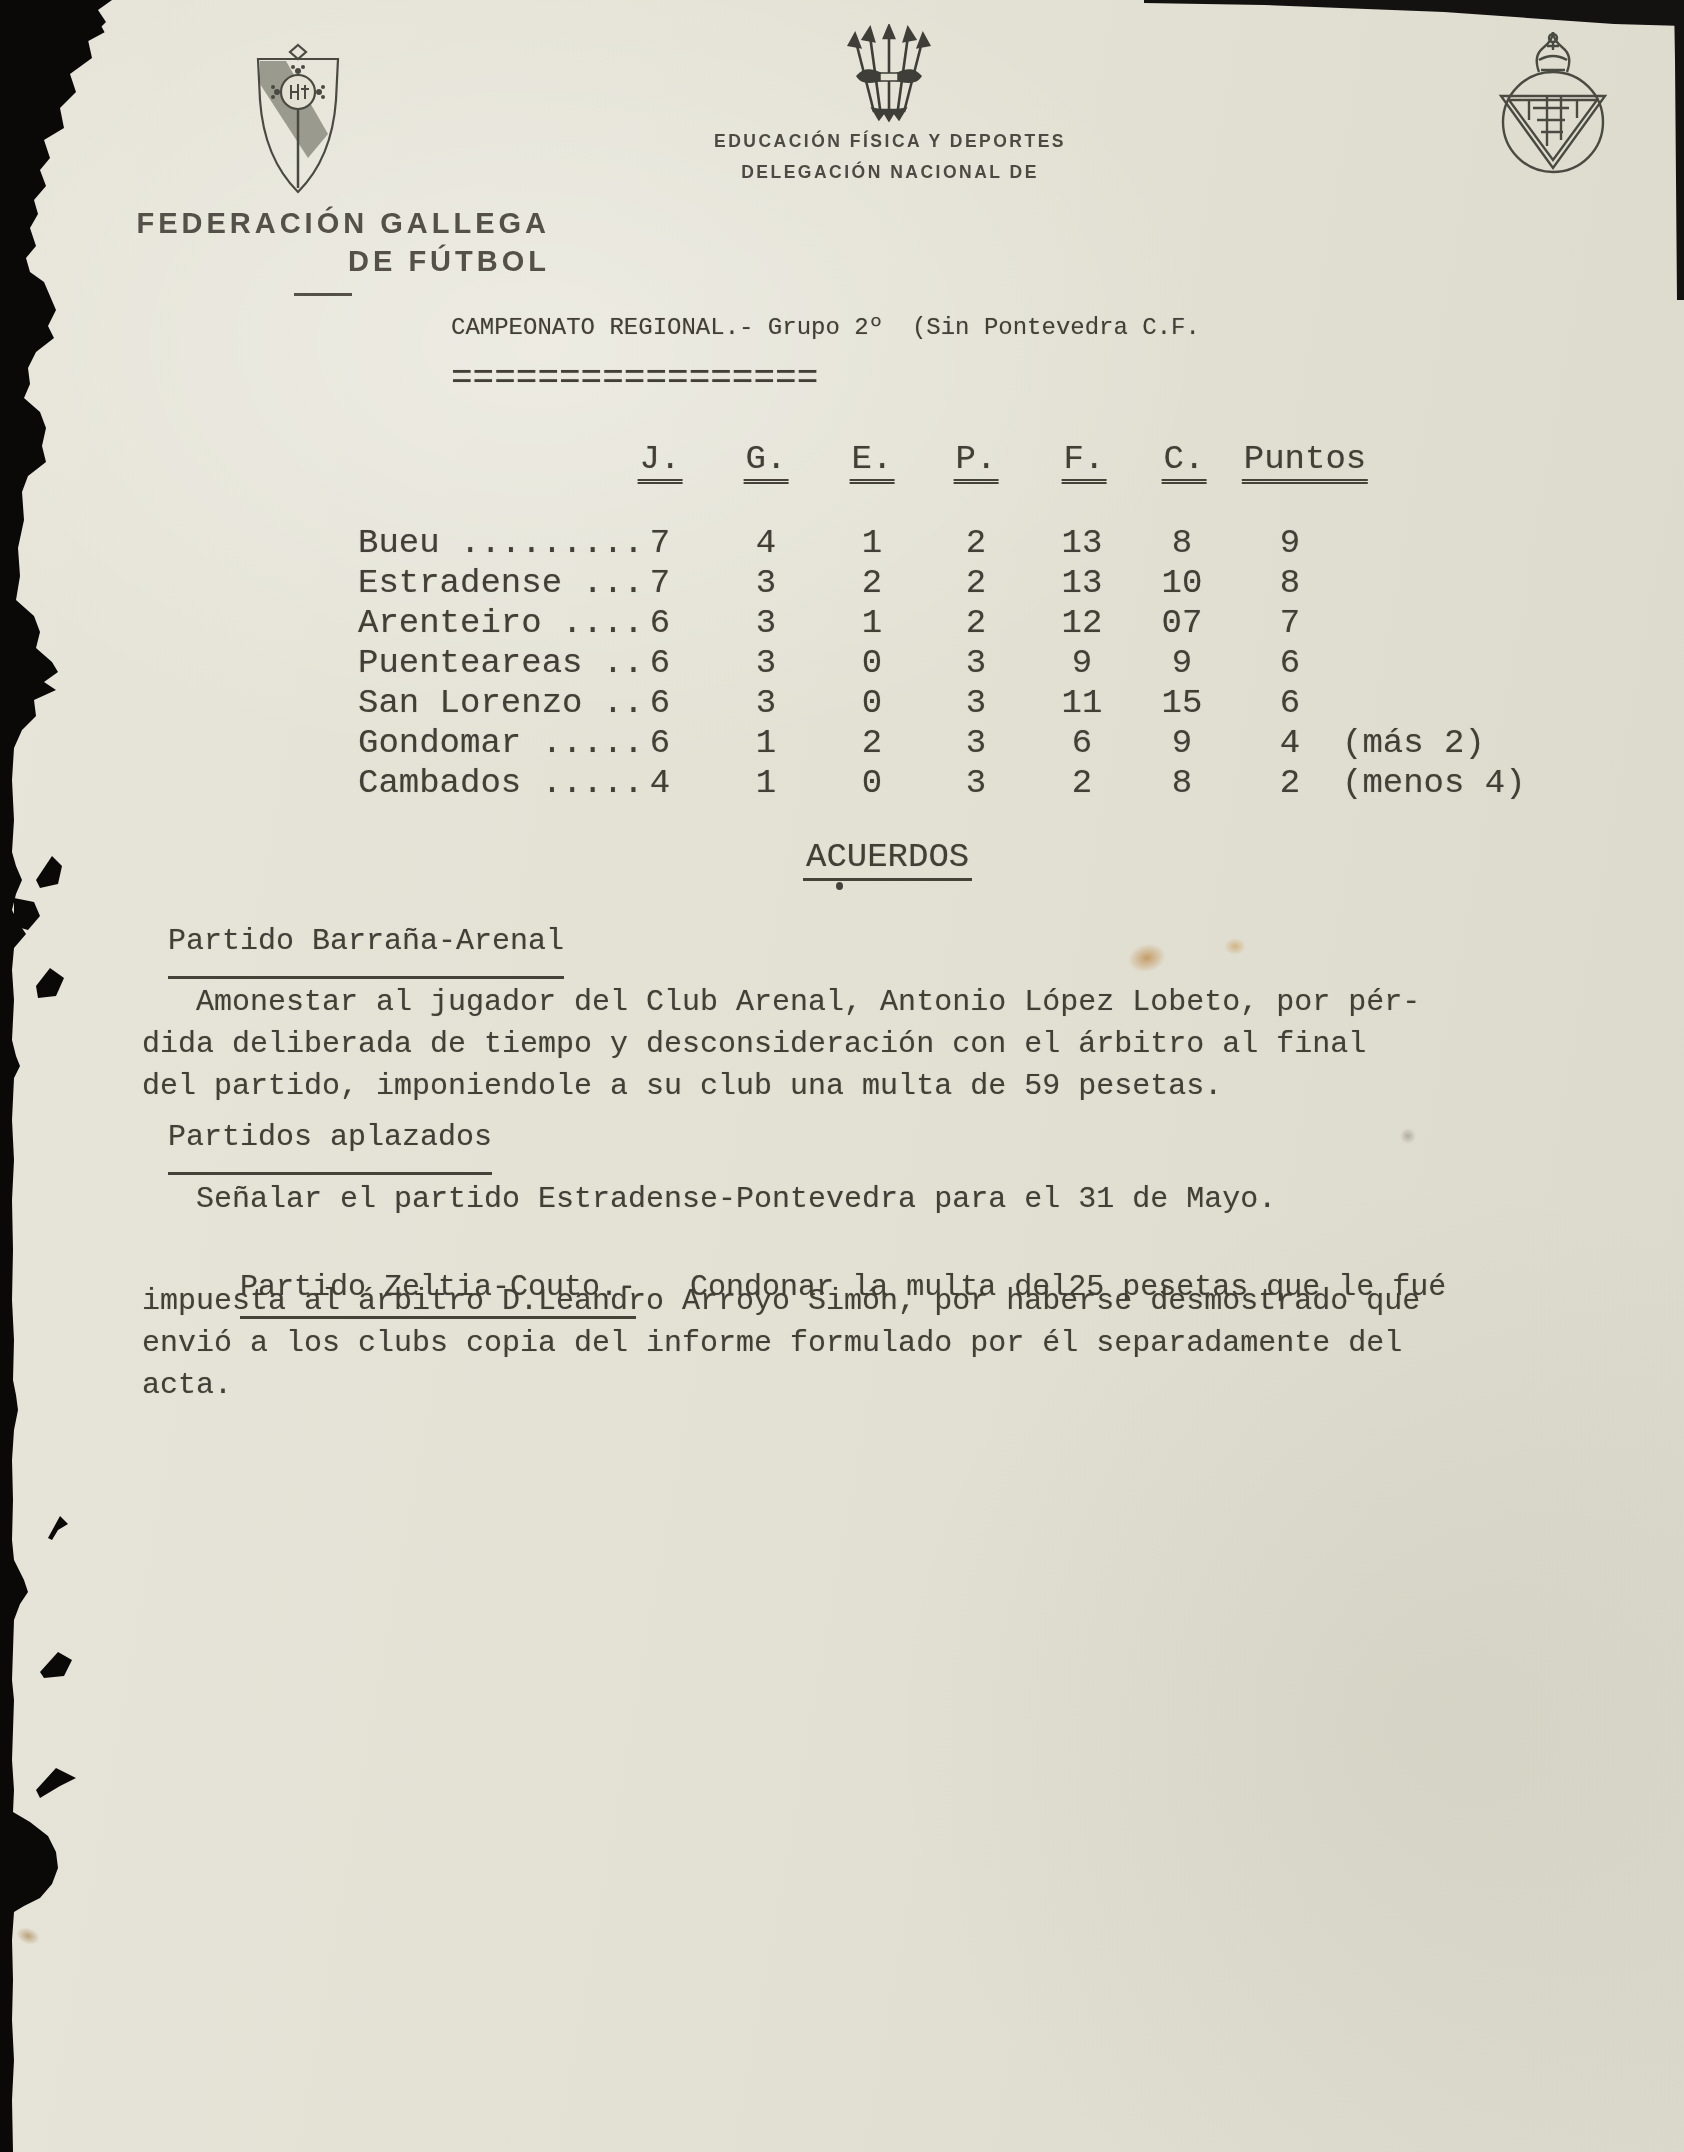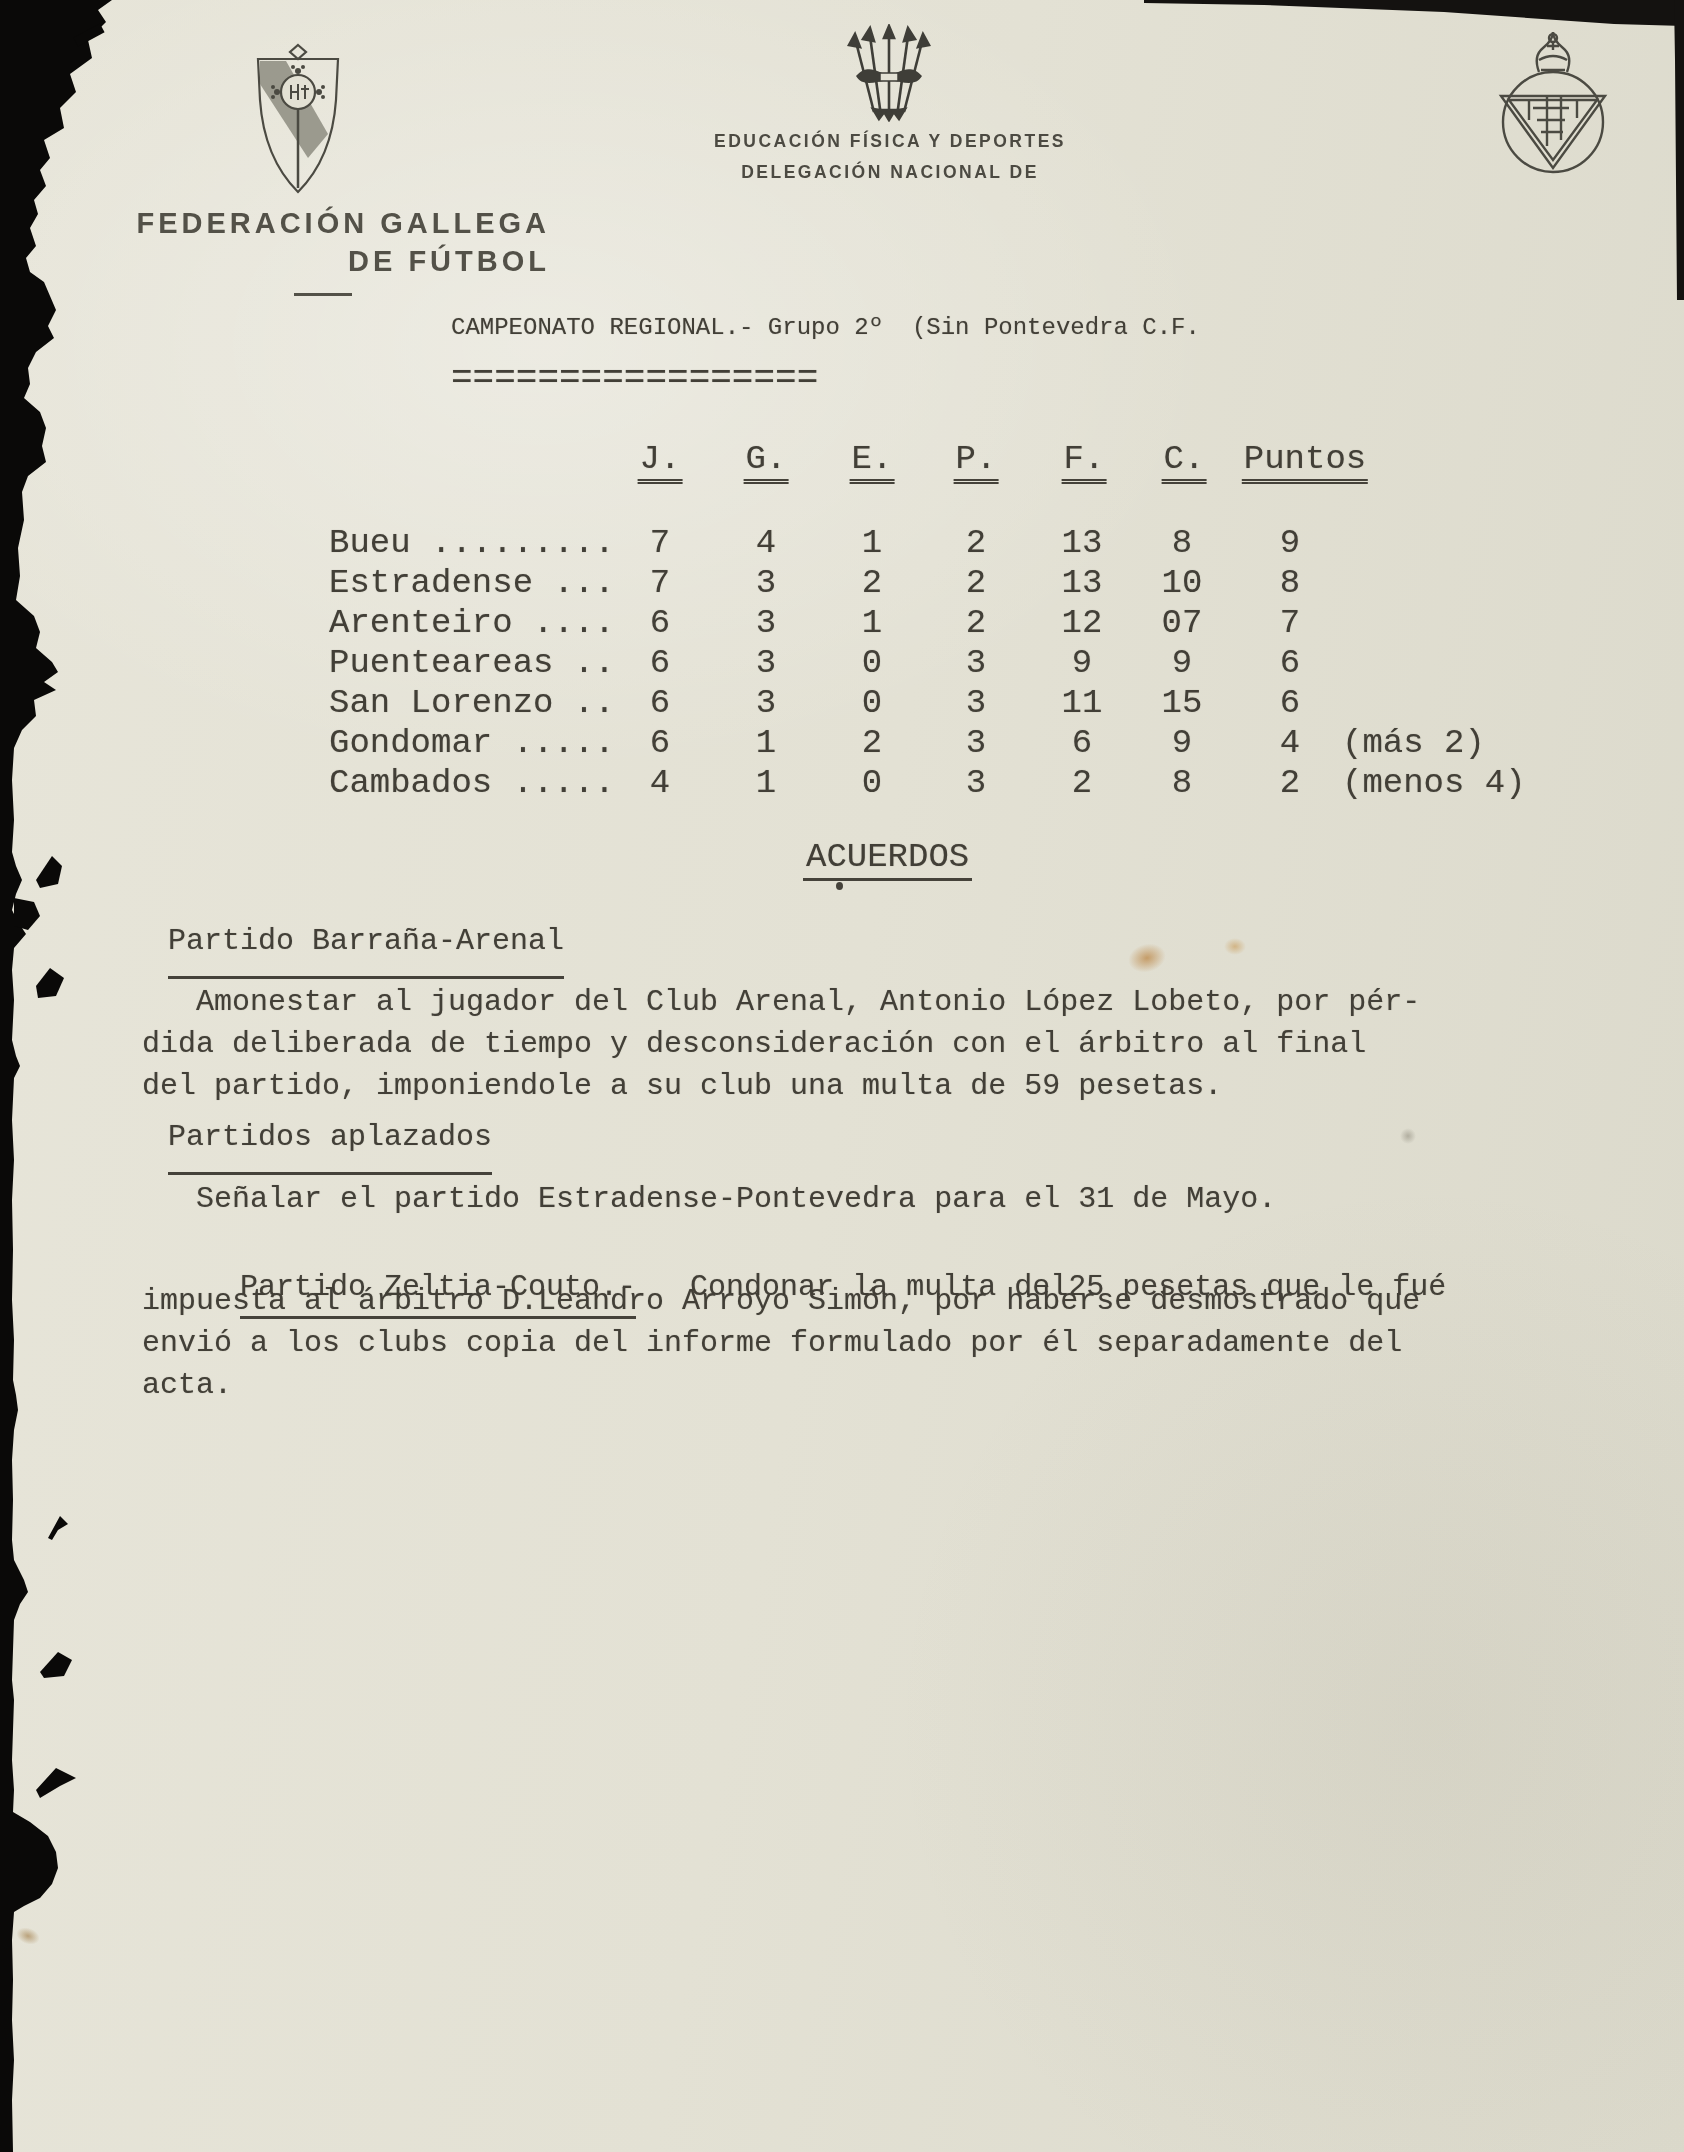--- a/index.html
+++ b/index.html
@@ -27,21 +27,21 @@
 
   
   .doc-title{left:451px;top:314px;font-size:24px;white-space:pre;}
   .doc-title-underline{left:451px;top:358px;font-size:36px;letter-spacing:0;}
 
   
   .hcol{position:absolute;top:440px;transform:translateX(-50%);font-size:34px;
         border-bottom:5px double #45423a;padding:0 2px 1px;}
   .trow{position:absolute;left:0;width:100%;height:40px;font-size:34px;}
   .cell{position:absolute;top:0;white-space:pre;}
-  .c-club{left:329px;text-align:center;}
+  .c-club{left:358px;text-align:center;}
   .c-j{left:660px;transform:translateX(-50%);}
   .c-g{left:766px;transform:translateX(-50%);}
   .c-e{left:872px;transform:translateX(-50%);}
   .c-p{left:976px;transform:translateX(-50%);}
   .c-f{left:1082px;transform:translateX(-50%);}
   .c-c{left:1182px;transform:translateX(-50%);}
   .c-pt{left:1290px;transform:translateX(-50%);}
   .c-note{left:1342px;}
 
   

